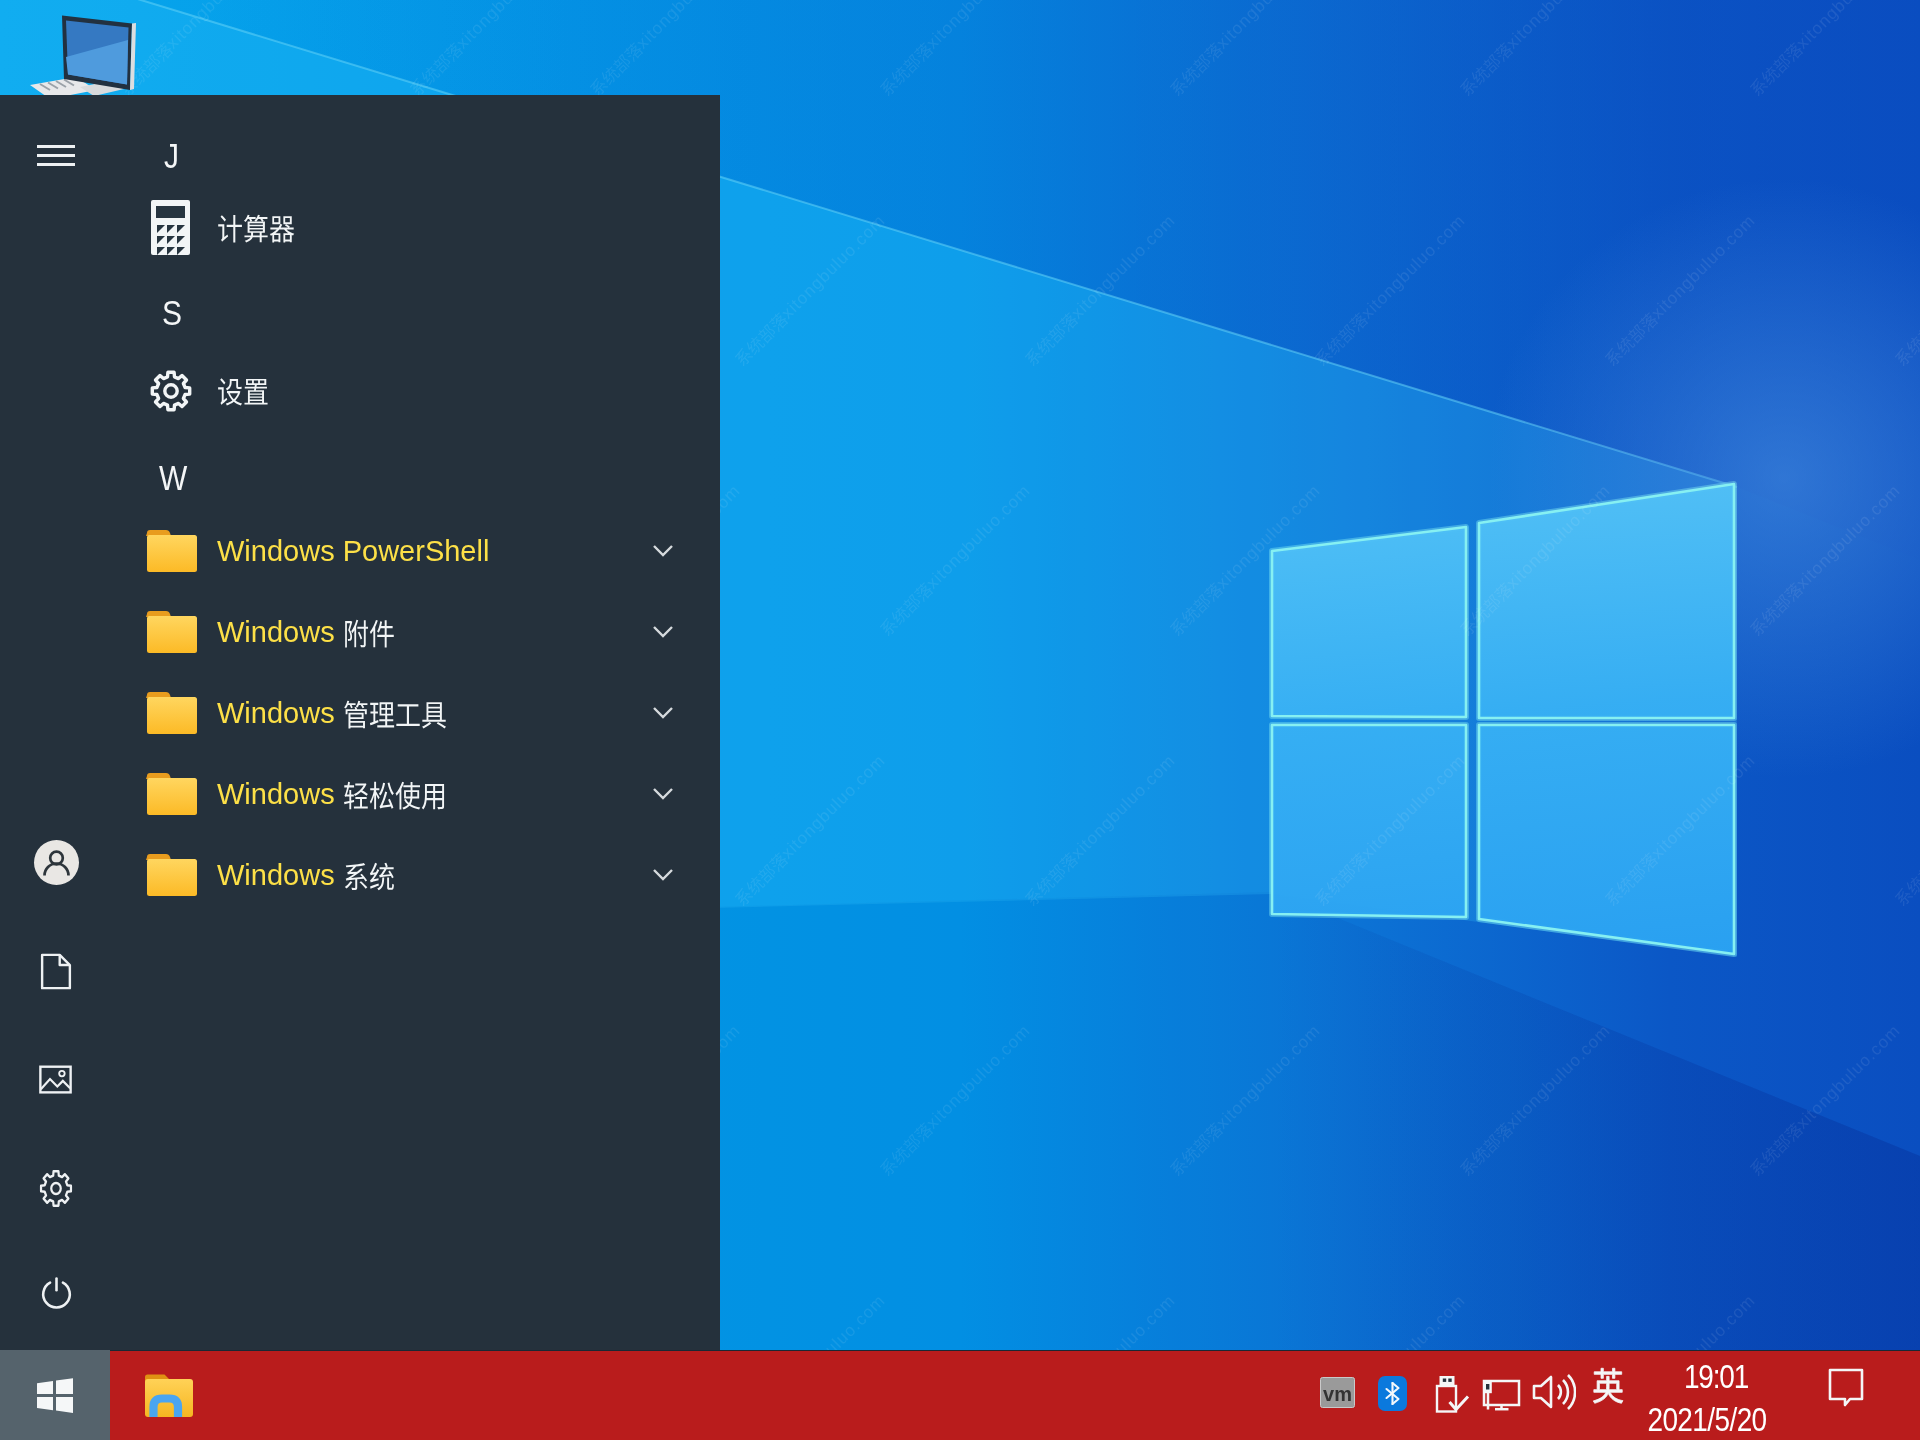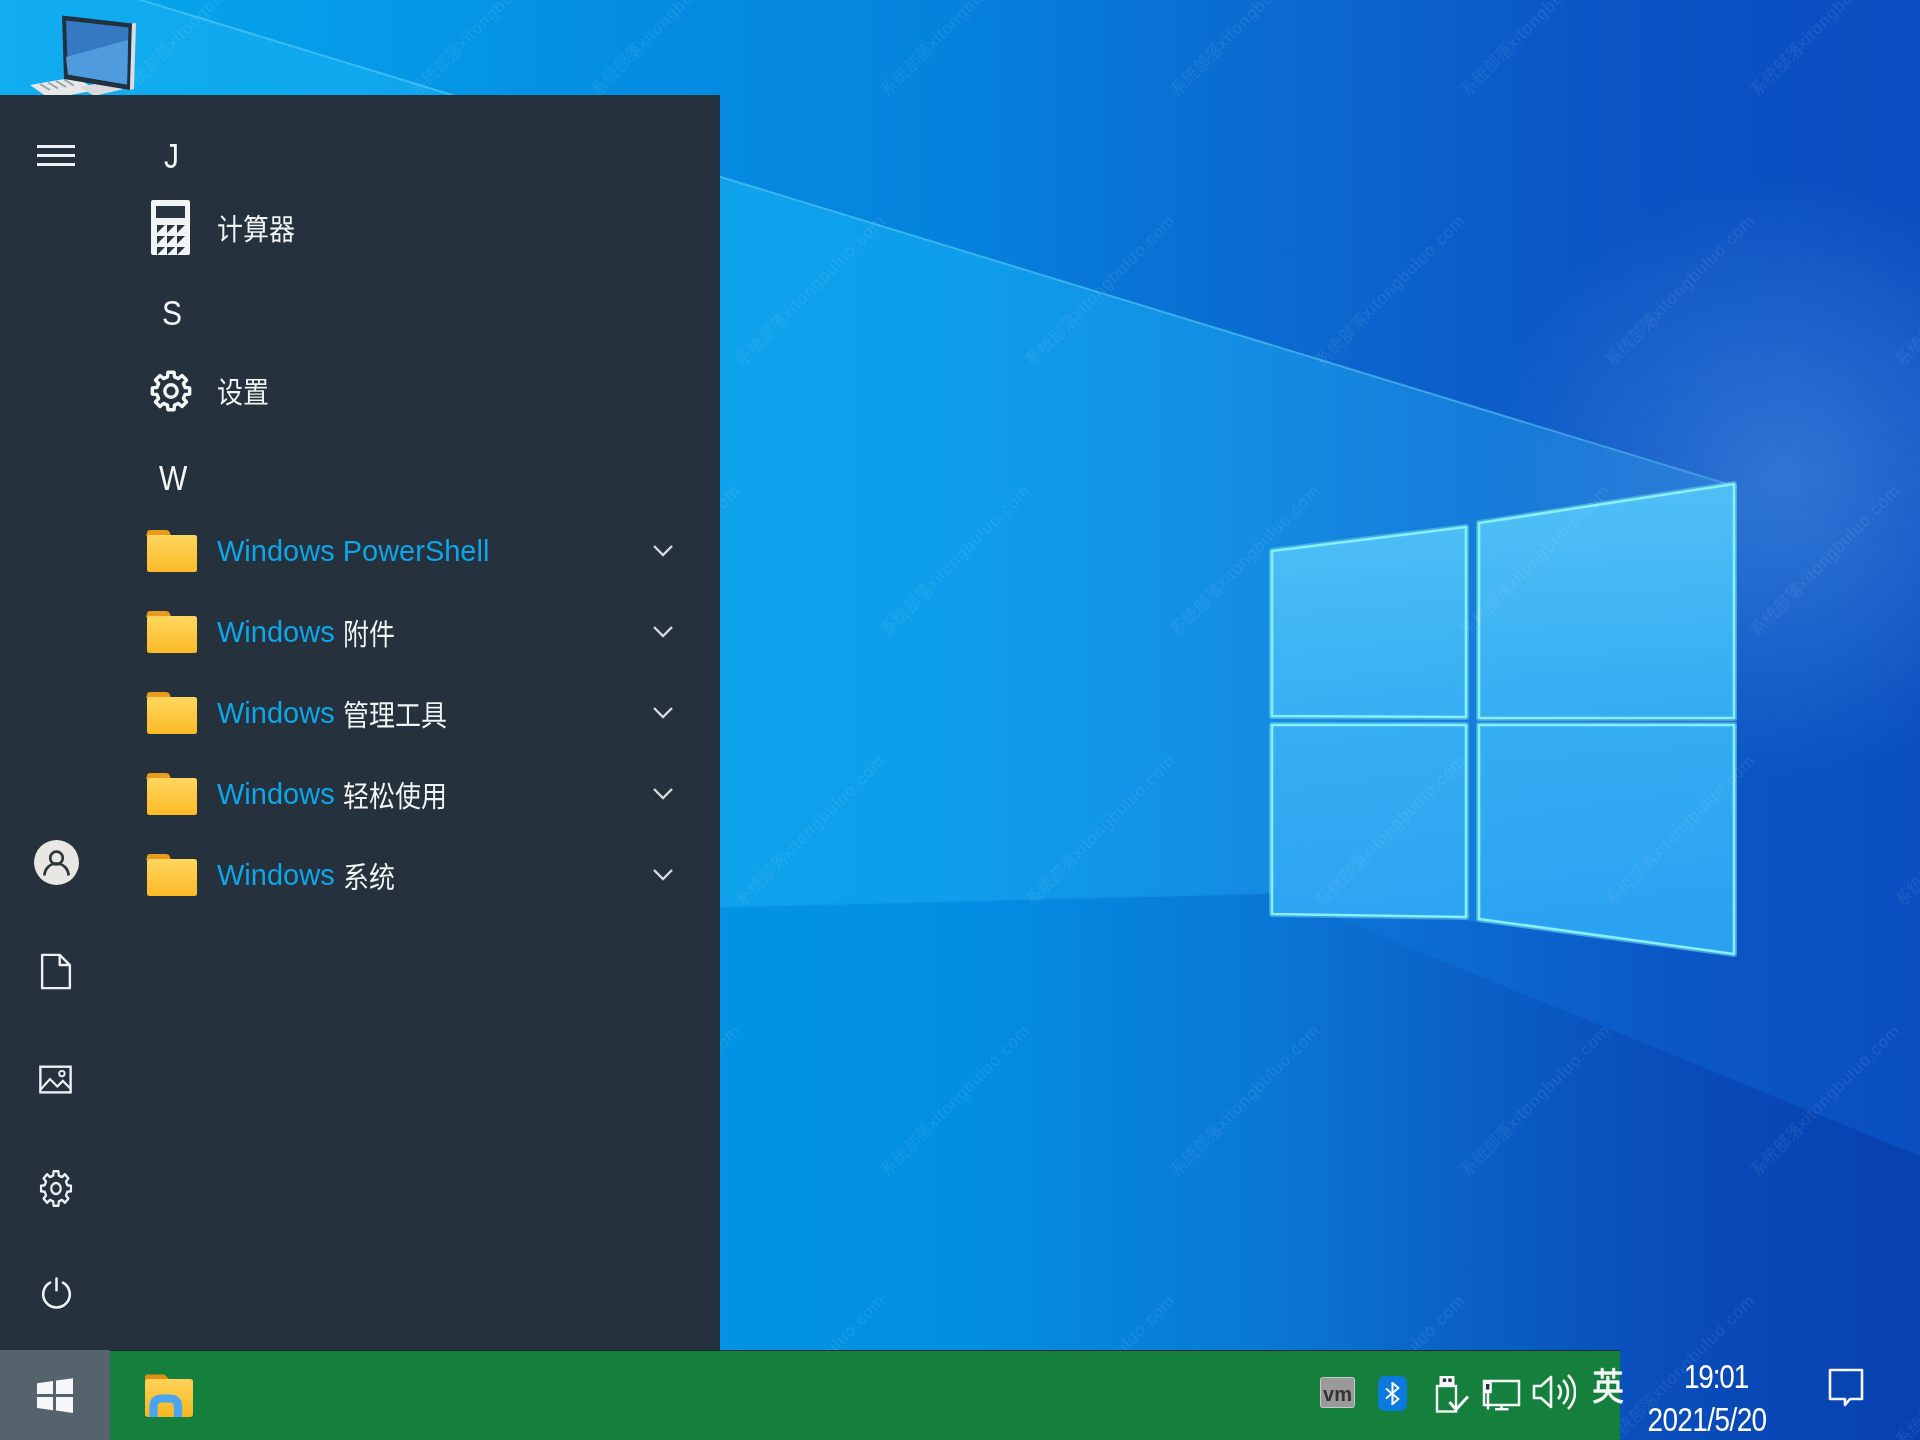--- a/index.html
+++ b/index.html
@@ -5,25 +5,25 @@
   html,body{margin:0;padding:0;width:1920px;height:1440px;overflow:hidden;
     font-family:"Liberation Sans", sans-serif;}
   #stage{position:absolute;left:0;top:0;width:1920px;height:1440px;overflow:hidden;}
   .abs{position:absolute;}
   #wall{left:0;top:0;}
   
   .wm{position:absolute;color:rgba(255,255,255,0.085);font-size:17px;letter-spacing:1px;
       transform:rotate(-45deg);transform-origin:left bottom;white-space:nowrap;}
   
   #menu{left:0;top:95px;width:720px;height:1255px;background:#25313c;}
-  .mtext{position:absolute;color:#0ea5e9;font-size:29px;}
+  .mtext{position:absolute;color:#fde047;font-size:29px;}
   .letter{position:absolute;color:#f4f6f7;font-size:30px;transform:scaleY(1.16);transform-origin:left top;}
   .chevsvg{left:651px;width:24px;height:18px;}
   
-  #bar{left:0;top:1350px;width:1620px;height:90px;background:#15803d;box-shadow:inset 0 1px 0 #1a2833;}
+  #bar{left:0;top:1350px;width:1920px;height:90px;background:#b91c1c;box-shadow:inset 0 1px 0 #1a2833;}
   #startbtn{position:absolute;left:0;top:0;width:110px;height:90px;background:#55636c;}
   .tray{position:absolute;color:#ffffff;}
 </style>
 </head>
 <body>
 <div id="stage">
 <svg width="0" height="0" style="position:absolute">
       <defs>
 <path id="cj0" d="M137 775C193 728 263 660 295 617L346 673C312 714 241 778 186 823ZM46 526V452H205V93C205 50 174 20 155 8C169 -7 189 -41 196 -61C212 -40 240 -18 429 116C421 130 409 162 404 182L281 98V526ZM626 837V508H372V431H626V-80H705V431H959V508H705V837Z"></path>
 <path id="cj1" d="M252 457H764V398H252ZM252 350H764V290H252ZM252 562H764V505H252ZM576 845C548 768 497 695 436 647C453 640 482 624 497 613H296L353 634C346 653 331 680 315 704H487V766H223C234 786 244 806 253 826L183 845C151 767 96 689 35 638C52 628 82 608 96 596C127 625 158 663 185 704H237C257 674 277 637 287 613H177V239H311V174L310 152H56V90H286C258 48 198 6 72 -25C88 -39 109 -65 119 -81C279 -35 346 28 372 90H642V-78H719V90H948V152H719V239H842V613H742L796 638C786 657 768 681 748 704H940V766H620C631 786 640 807 648 828ZM642 152H386L387 172V239H642ZM505 613C532 638 559 669 583 704H663C690 675 718 639 731 613Z"></path>

